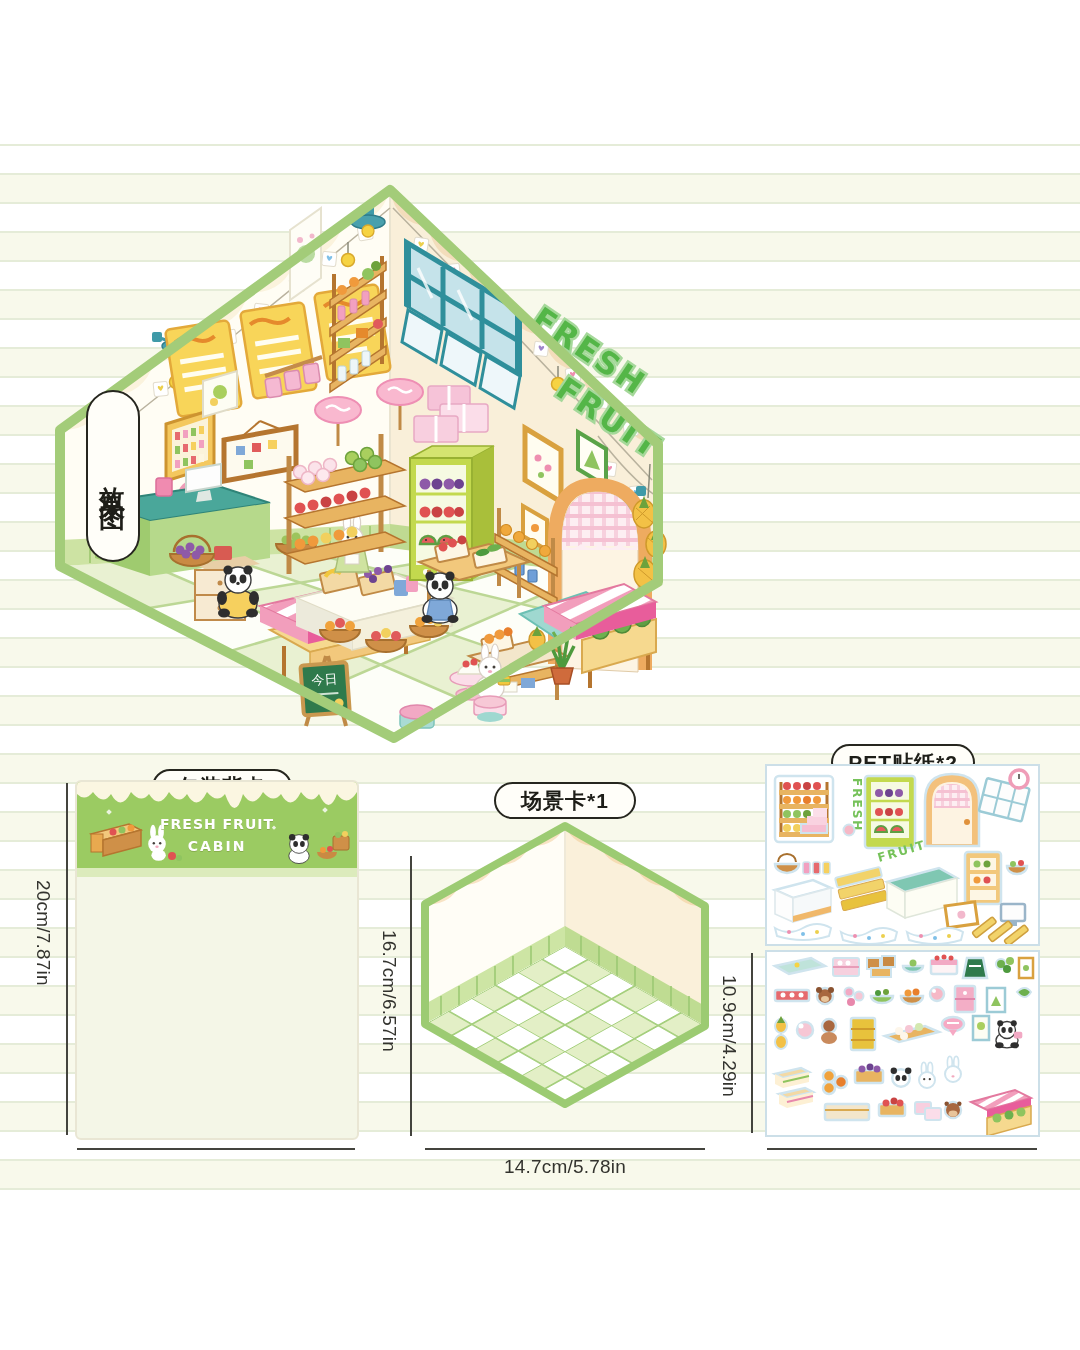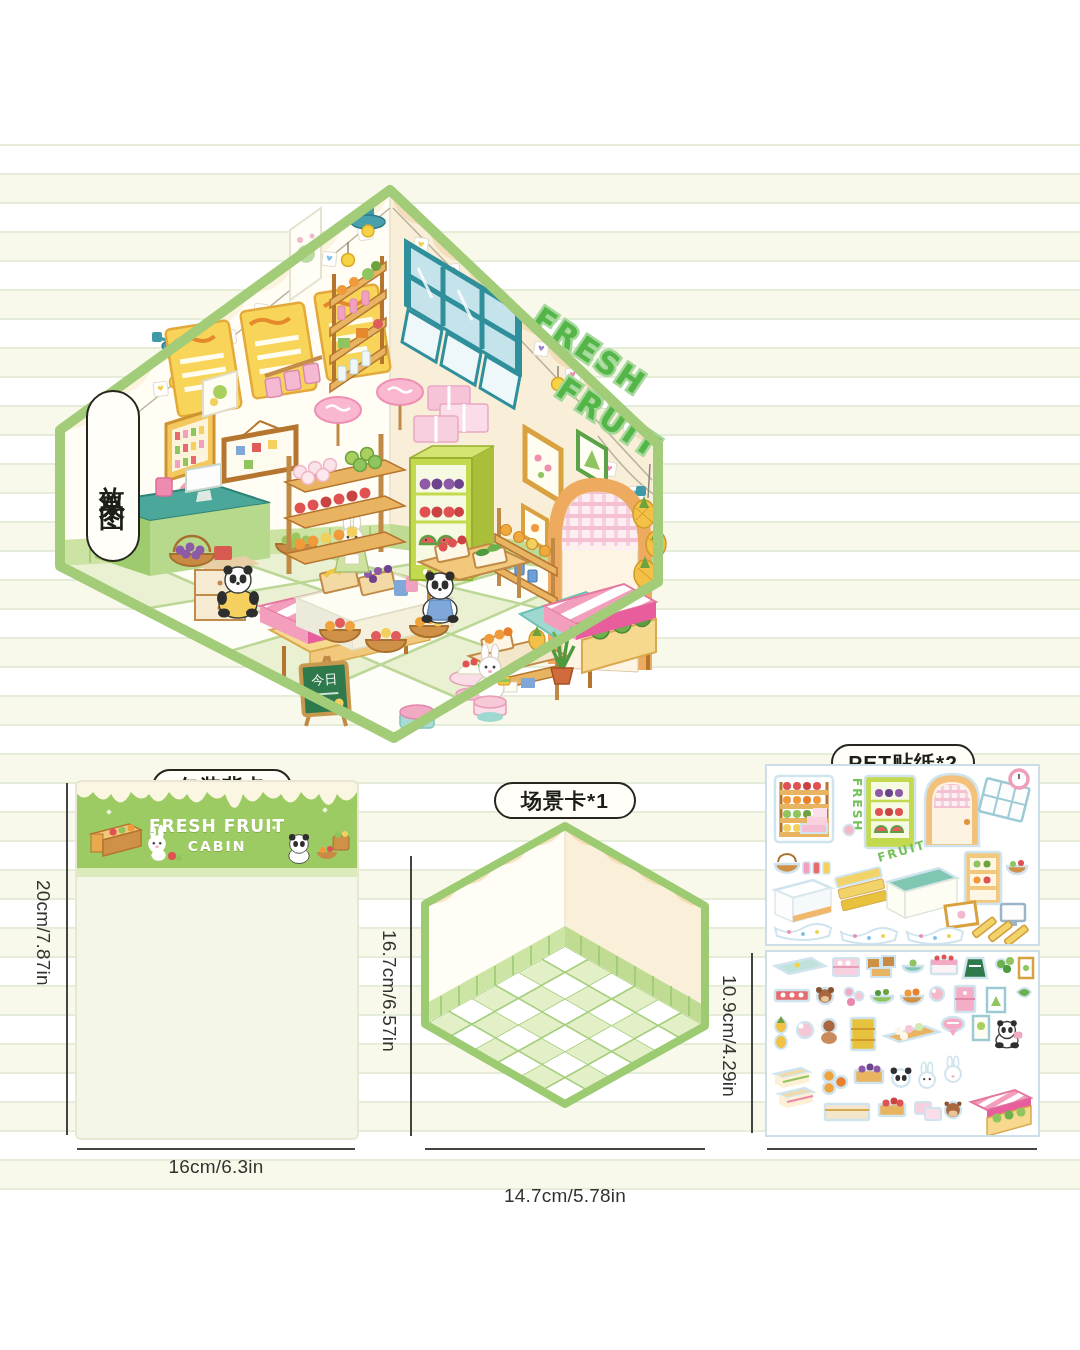--- a/index.html
+++ b/index.html
@@ -689,27 +689,26 @@
         </g>
       <g>
           <path d="M240,70 a10,7 0 0 0 20,0 Z" fill="#c98a43"></path>
           <circle cx="246" cy="68" r="3" fill="#f09a3c"></circle>
           <circle cx="253" cy="67" r="3" fill="#e05252"></circle>
           <rect x="256" y="54" width="16" height="14" rx="2" fill="#cf9048" stroke="#a8702e"></rect>
           <circle cx="261" cy="53" r="3" fill="#8fc45f"></circle>
           <circle cx="268" cy="52" r="3" fill="#f2d05e"></circle>
         </g>
     </svg>
-    <div class="bc-title" style="top:34px;font-size:17px;letter-spacing:1px;">FRESH FRUIT</div>
+    <div class="bc-title" style="top:34px;font-size:14px;letter-spacing:1px;">FRESH FRUIT</div>
     <div class="bc-title" style="top:56px;font-size:14px;letter-spacing:2px;">CABIN</div>
   </div>
   <div class="dim-line-v" style="left:66px;top:783px;height:352px;"></div>
   <div class="dim-label dim-label-v" style="left:32px;top:880px;">20cm/7.87in</div>
   <div class="dim-line-h" style="left:77px;top:1148px;width:278px;"></div>
-  <div class="dim-label dim-label-h" style="left:77px;top:1156px;width:278px;">16cm/6.3in</div>
 
   <div class="capsule" style="left:494px;top:782px;width:138px;height:33px;">场景卡*1</div>
   <svg class="abs" style="left:415px;top:818px;" width="300" height="325" viewBox="0 0 300 325">
     <defs>
       <pattern id="scChk" width="2" height="2" patternUnits="userSpaceOnUse" patternTransform="matrix(-23.3 13 23.3 13.3 150 128)">
         <rect width="2" height="2" fill="#e3efc6"></rect>
         <rect width="1" height="1" fill="#ffffff"></rect>
           <rect x="1" y="1" width="1" height="1" fill="#ffffff"></rect>
         <path d="M1,0 V2 M0,1 H2 M0,0 H2 M0,0 V2" stroke="#a5cf7d" stroke-width="0.07"></path>
       </pattern>
@@ -736,21 +735,21 @@
         <line x1="238" y1="158" x2="238" y2="178"></line>
         <line x1="256" y1="168" x2="256" y2="188"></line>
         <line x1="274" y1="178" x2="274" y2="198"></line>
     </g>
     <polygon points="150,128 10,206 150,286 290,208" fill="url(#scChk)"></polygon>
     <polygon points="150,8 10,86 10,206 150,286 290,208 290,88" fill="none" stroke="#9ccb72" stroke-width="8" stroke-linejoin="round"></polygon>
   </svg>
   <div class="dim-line-v" style="left:410px;top:856px;height:280px;"></div>
   <div class="dim-label dim-label-v" style="left:378px;top:930px;">16.7cm/6.57in</div>
   <div class="dim-line-h" style="left:425px;top:1148px;width:280px;"></div>
-  <div class="dim-label dim-label-h" style="left:425px;top:1156px;width:280px;margin-top:29px;">14.7cm/5.78in</div>
+  <div class="dim-label dim-label-h" style="left:425px;top:1156px;width:280px;">14.7cm/5.78in</div>
 
   <div class="capsule" style="left:831px;top:720px;width:140px;height:33px;margin-top:24px;">PET贴纸*2</div>
 
   <div class="sheet" style="left:765px;top:764px;width:271px;height:178px;">
     <svg width="271" height="178" viewBox="0 0 271 178">
       <defs>
         <pattern id="ging2" width="8" height="8" patternUnits="userSpaceOnUse">
           <rect width="8" height="8" fill="#fdeef2"></rect>
             <rect width="8" height="3" fill="#f5c1d2"></rect>
             <rect width="3" height="8" fill="#f5c1d2" opacity=".65"></rect>

